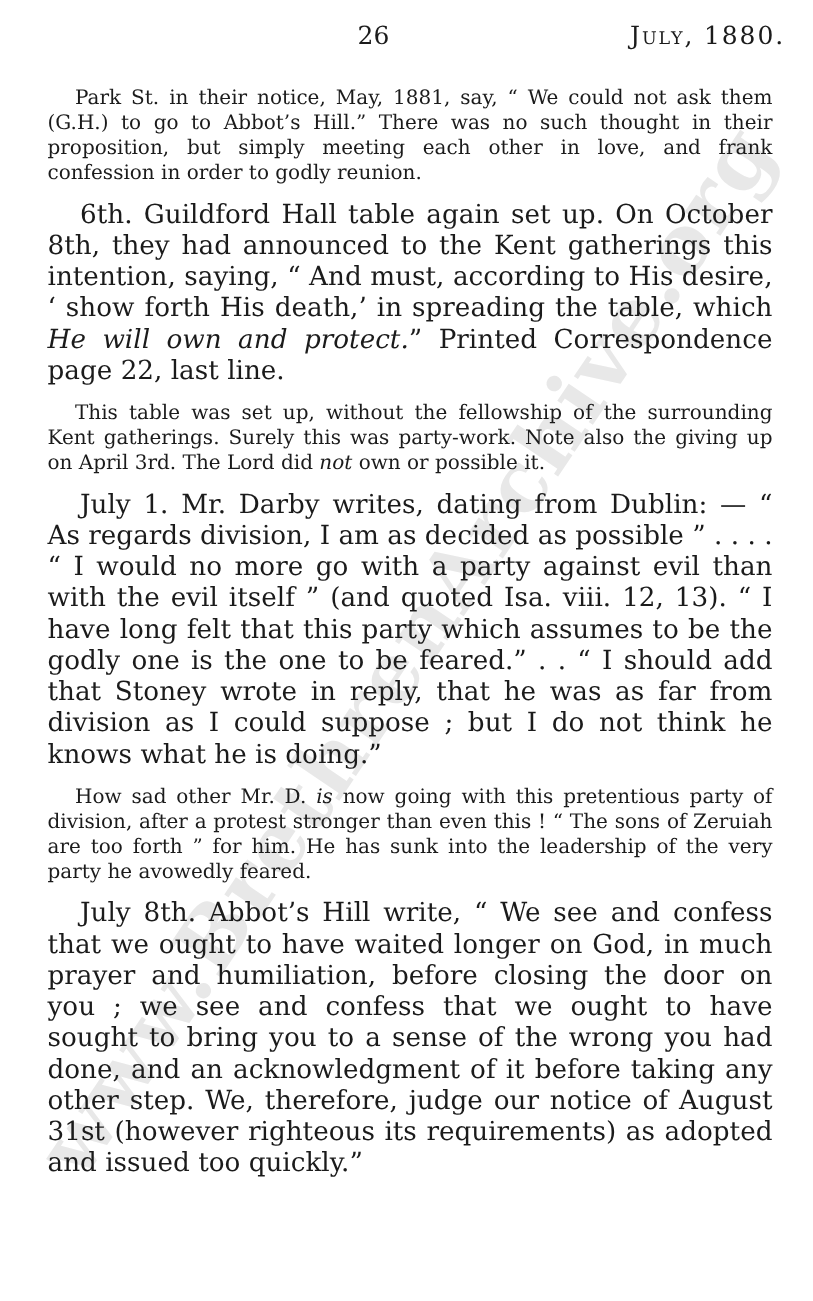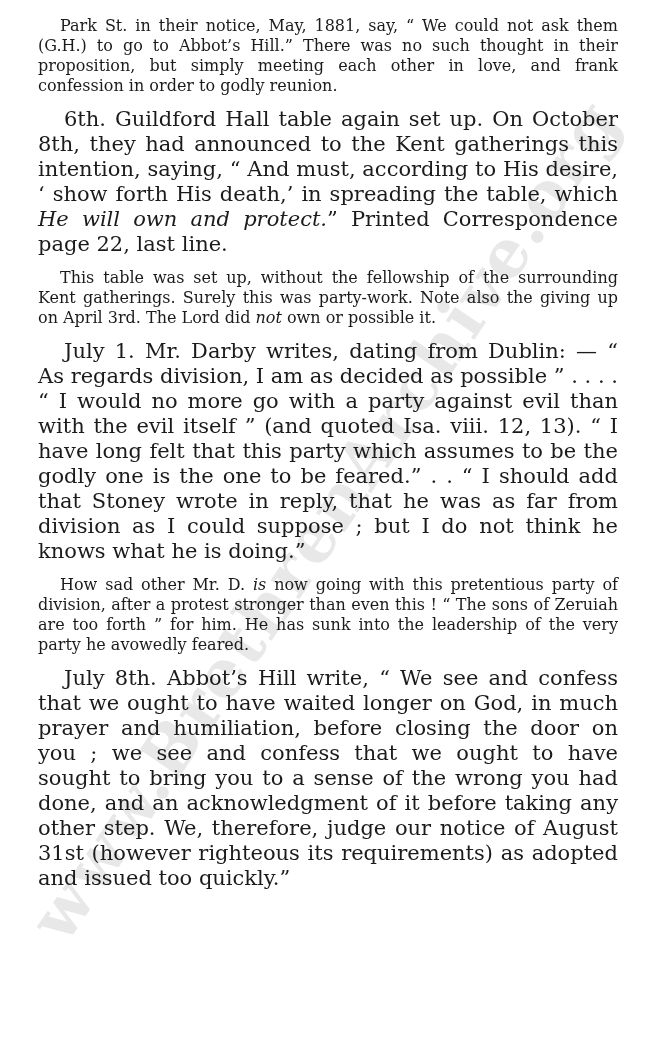--- a/index.html
+++ b/index.html
@@ -56,20 +56,24 @@
   }
   i.run-italic { }
 </style>
 </head>
 <body>
 
 <div class="watermark">www.BrethrenArchive.org</div>
 
 <div class="page">
 
+  <div class="header">
+    <span class="pagenum">26</span>
+    <span class="date">July, 1880.</span>
+  </div>
 
   <div class="content">
 
     <p class="p-small"><span>Park St. in their notice, May, 1881, say, “ We could not ask them (G.H.) to go to Abbot’s Hill.” There was no such thought in their proposition, but simply meeting each other in love, and frank confession in order to godly reunion.</span><i class="run-italic"></i><span></span></p>
 
     <p class="p-large"><span>6th. Guildford Hall table again set up. On October 8th, they had announced to the Kent gatherings this intention, saying, “ And must, according to His desire, ‘ show forth His death,’ in spreading the table, which </span><i class="run-italic">He will own and protect.</i><span>” Printed Correspondence page 22, last line.</span></p>
 
     <p class="p-small"><span>This table was set up, without the fellowship of the surrounding Kent gatherings. Surely this was party-work. Note also the giving up on April 3rd. The Lord did </span><i class="run-italic">not</i><span> own or possible it.</span></p>
 
     <p class="p-large"><span>July 1. Mr. Darby writes, dating from Dublin: — “ As regards division, I am as decided as possible ” . . . . “ I would no more go with a party against evil than with the evil itself ” (and quoted Isa. viii. 12, 13). “ I have long felt that this party which assumes to be the godly one is the one to be feared.” . . “ I should add that Stoney wrote in reply, that he was as far from division as I could suppose ; but I do not think he knows what he is doing.”</span><i class="run-italic"></i><span></span></p>

